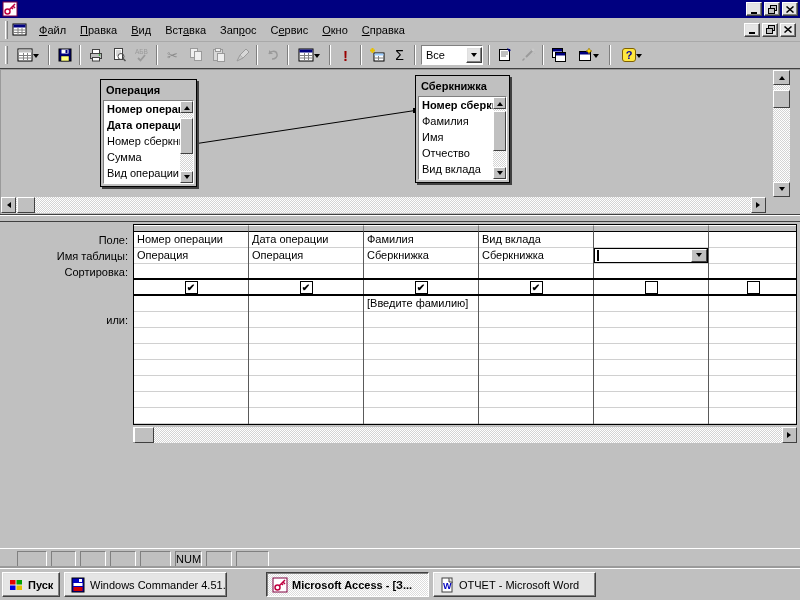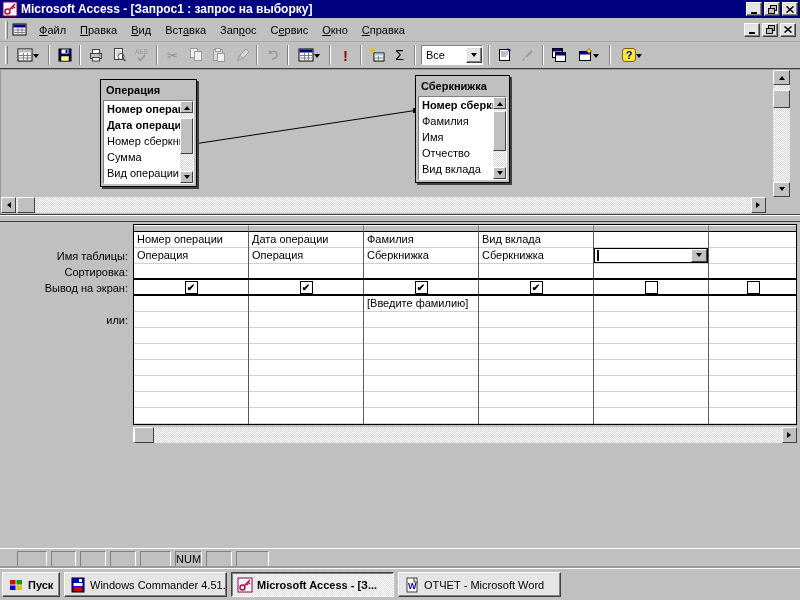--- a/index.html
+++ b/index.html
@@ -96,38 +96,37 @@
   .sp.s1 { width:30px; margin-left:14px; } .sp.s2 { width:25px; } .sp.s3 { width:26px; }
   .sp.s4 { width:26px; } .sp.s5 { width:31px; }
   .sp.num { width:27px; text-align:center; padding-top:1px; }
   .sp.s6 { width:26px; } .sp.s7 { width:33px; margin-right:0; }
 
   
   #taskbar { position:absolute; left:0; top:568px; width:800px; height:32px; background:#c0c0c0; border-top:1px solid #fff; box-shadow:0 -2px 0 #9a9a9a; display:flex; align-items:center; padding:0 2px; gap:4px; }
   .taskbtn { height:25px; display:flex; align-items:center; gap:4px; padding:0 5px; white-space:nowrap; overflow:hidden; }
   #startbtn { width:58px; font-weight:bold; }
   .taskbtn.t { width:163px; }
-  .taskbtn.pressed { border-color:#404040 #fff #fff #404040; box-shadow:inset 1px 1px 0 #808080; background-image:conic-gradient(#fff 25%, #dcdcdc 0 50%, #fff 0 75%, #dcdcdc 0); background-size:2px 2px; font-weight:bold; }
+  .taskbtn.pressed { border-color:#404040 #fff #fff #404040; box-shadow:inset 1px 1px 0 #808080; background-image:conic-gradient(#fff 25%, #dcdcdc 0 50%, #fff 0 75%, #dcdcdc 0); background-size:2px 2px; font-weight:bold;margin-left:35px; }
   .ticon { width:16px; height:16px; flex:0 0 16px; }
   #tray { margin-left:auto; height:25px; display:flex; align-items:center; gap:3px; padding:0 5px; border:1px solid; border-color:#808080 #fff #fff #808080; }
   #langbox { width:17px; height:16px; background:#0000a0; color:#fff; font-size:10px; font-weight:bold; display:flex; align-items:center; justify-content:center; }
   #clock { padding:0 2px; }
 </style>
 </head>
 <body>
 
 <div id="screen">
 
   <div id="titlebar">
     <svg class="ticon" width="16" height="16" viewBox="0 0 16 16">
       <rect x="1" y="1" width="14" height="14" fill="#fff" stroke="#800040"></rect>
       <circle cx="5.5" cy="10.5" r="2.5" fill="none" stroke="#c00040" stroke-width="1.5"></circle>
       <path d="M7.5 8.5 L13 3 M11 5l2 2 M9.5 6.5l1.5 1.5" stroke="#c00040" stroke-width="1.5" fill="none"></path>
     </svg>
-    <span class="title">Microsoft Access - [Запрос1 : запрос на выборку]</span>
     <span class="winbtns">
       <span class="wbtn raised">
           <span class="minbar"></span>
         </span>
       <span class="wbtn raised">
         <svg width="9" height="9">
             <rect x="2.5" y="0.5" width="6" height="5" fill="#c0c0c0" stroke="#000"></rect>
             <rect x="0.5" y="3.5" width="6" height="5" fill="#c0c0c0" stroke="#000"></rect>
           </svg>
       </span>
@@ -387,23 +386,23 @@
       <div class="sb-thumb" style="top:20px"></div>
       <div class="sb-btn abs-b" style="bottom:0">
           <span class="tri-dn"></span>
         </div>
     </div>
   </div>
 
   <div id="splitter"></div>
 
   <div id="bottompane">
+    <div class="rowlabel" style="top:10px">Поле:</div>
     <div class="rowlabel" style="top:26px">Имя таблицы:</div>
     <div class="rowlabel" style="top:42px">Сортировка:</div>
-    <div class="rowlabel" style="top:58px">Вывод на экран:</div>
     <div class="rowlabel" style="top:90px">или:</div>
 
     <div id="grid-wrap">
       <div id="grid-cols">
           <div class="qcol">
             <div class="qsel"></div>
             <div class="qcell">Номер операции</div>
             <div class="qcell">Операция</div>
             <div class="qcell"></div>
             <div class="qcell show">

